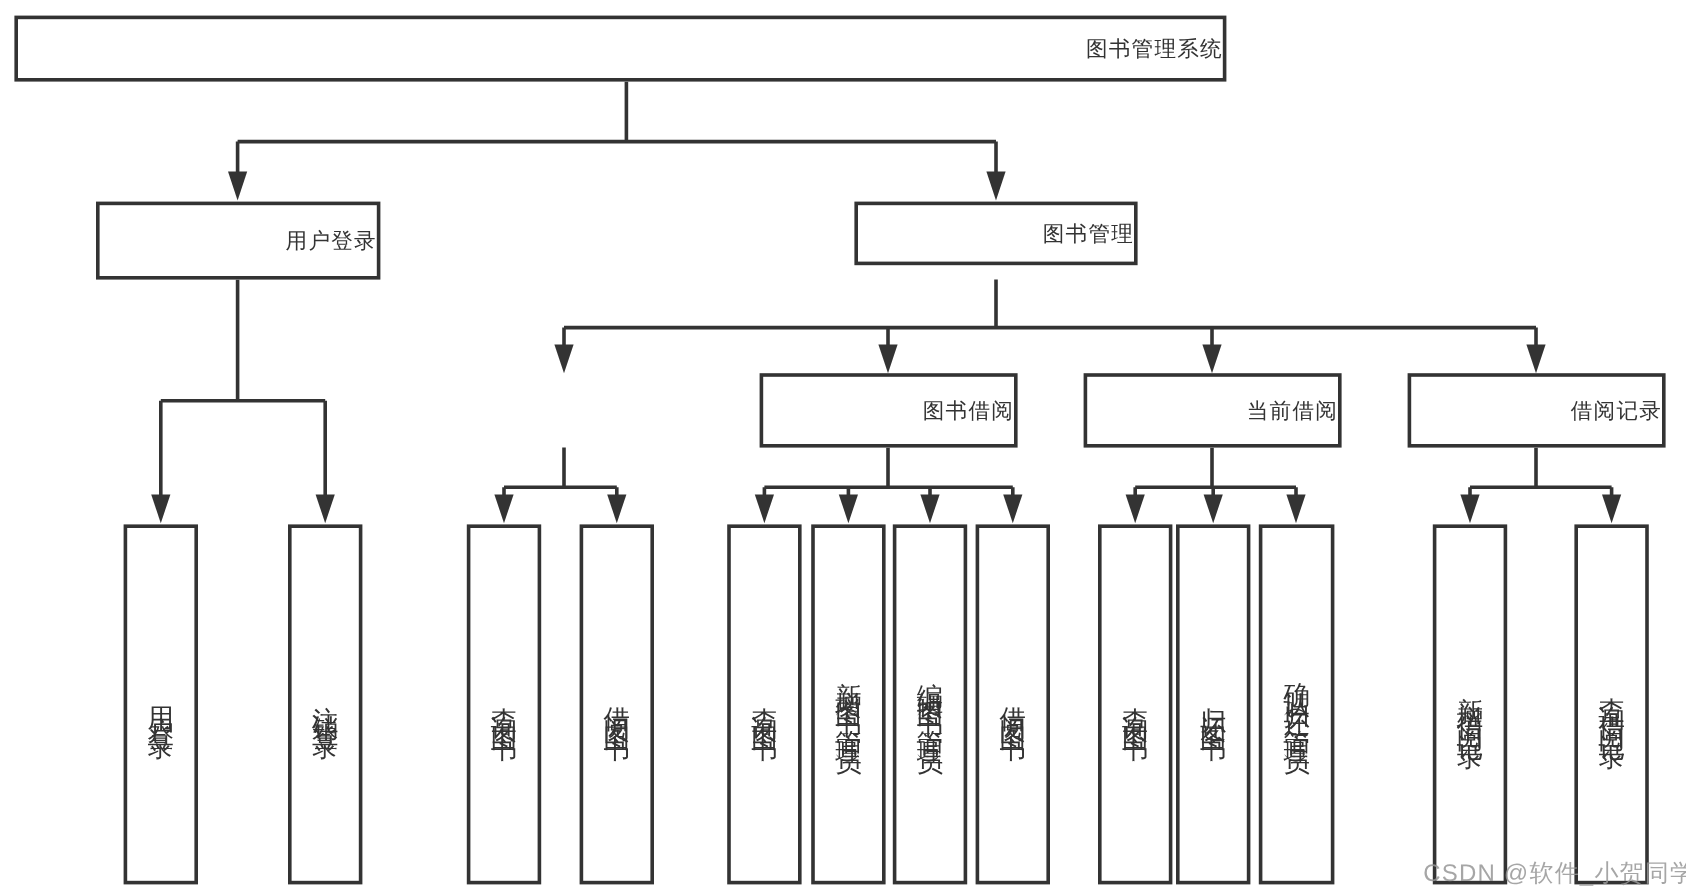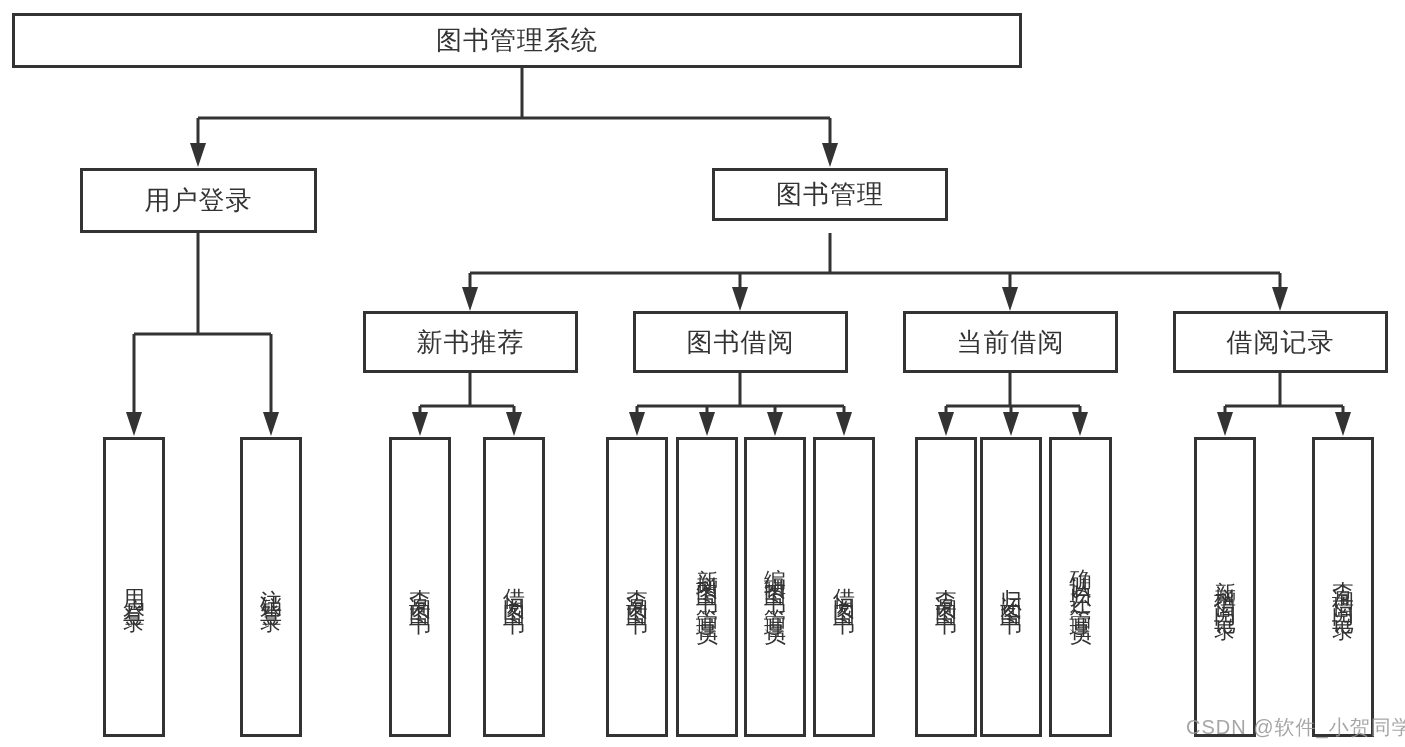--- a/index.html
+++ b/index.html
@@ -19,21 +19,21 @@
   .node {
     position: absolute;
     box-sizing: border-box;
     border: 3px solid #333333;
     background: #ffffff;
     display: flex;
     align-items: center;
     justify-content: center;
     color: #333333;
   }
-  .hbox { font-size: 26px; letter-spacing: 1px; }
+  .hbox { font-size: 18px; letter-spacing: 1px; justify-content: flex-end; }
   .vbox {
     writing-mode: vertical-rl;
     text-orientation: mixed;
     font-size: 22px;
     letter-spacing: 8px;
     line-height: 1;
     text-align: center;
   }
   .watermark {
     position: absolute;
@@ -91,23 +91,20 @@
     <span>图书管理系统</span>
   </div>
 
   <div class="node hbox" style="left:80px; top:168px; width:237px; height:65px;">
     <span>用户登录</span>
   </div>
   <div class="node hbox" style="left:712px; top:168px; width:236px; height:53px;">
     <span>图书管理</span>
   </div>
 
-  <div class="node hbox" style="left:363px; top:311px; width:215px; height:62px;">
-    <span>新书推荐</span>
-  </div>
   <div class="node hbox" style="left:633px; top:311px; width:215px; height:62px;">
     <span>图书借阅</span>
   </div>
   <div class="node hbox" style="left:903px; top:311px; width:215px; height:62px;">
     <span>当前借阅</span>
   </div>
   <div class="node hbox" style="left:1173px; top:311px; width:215px; height:62px;">
     <span>借阅记录</span>
   </div>
 

